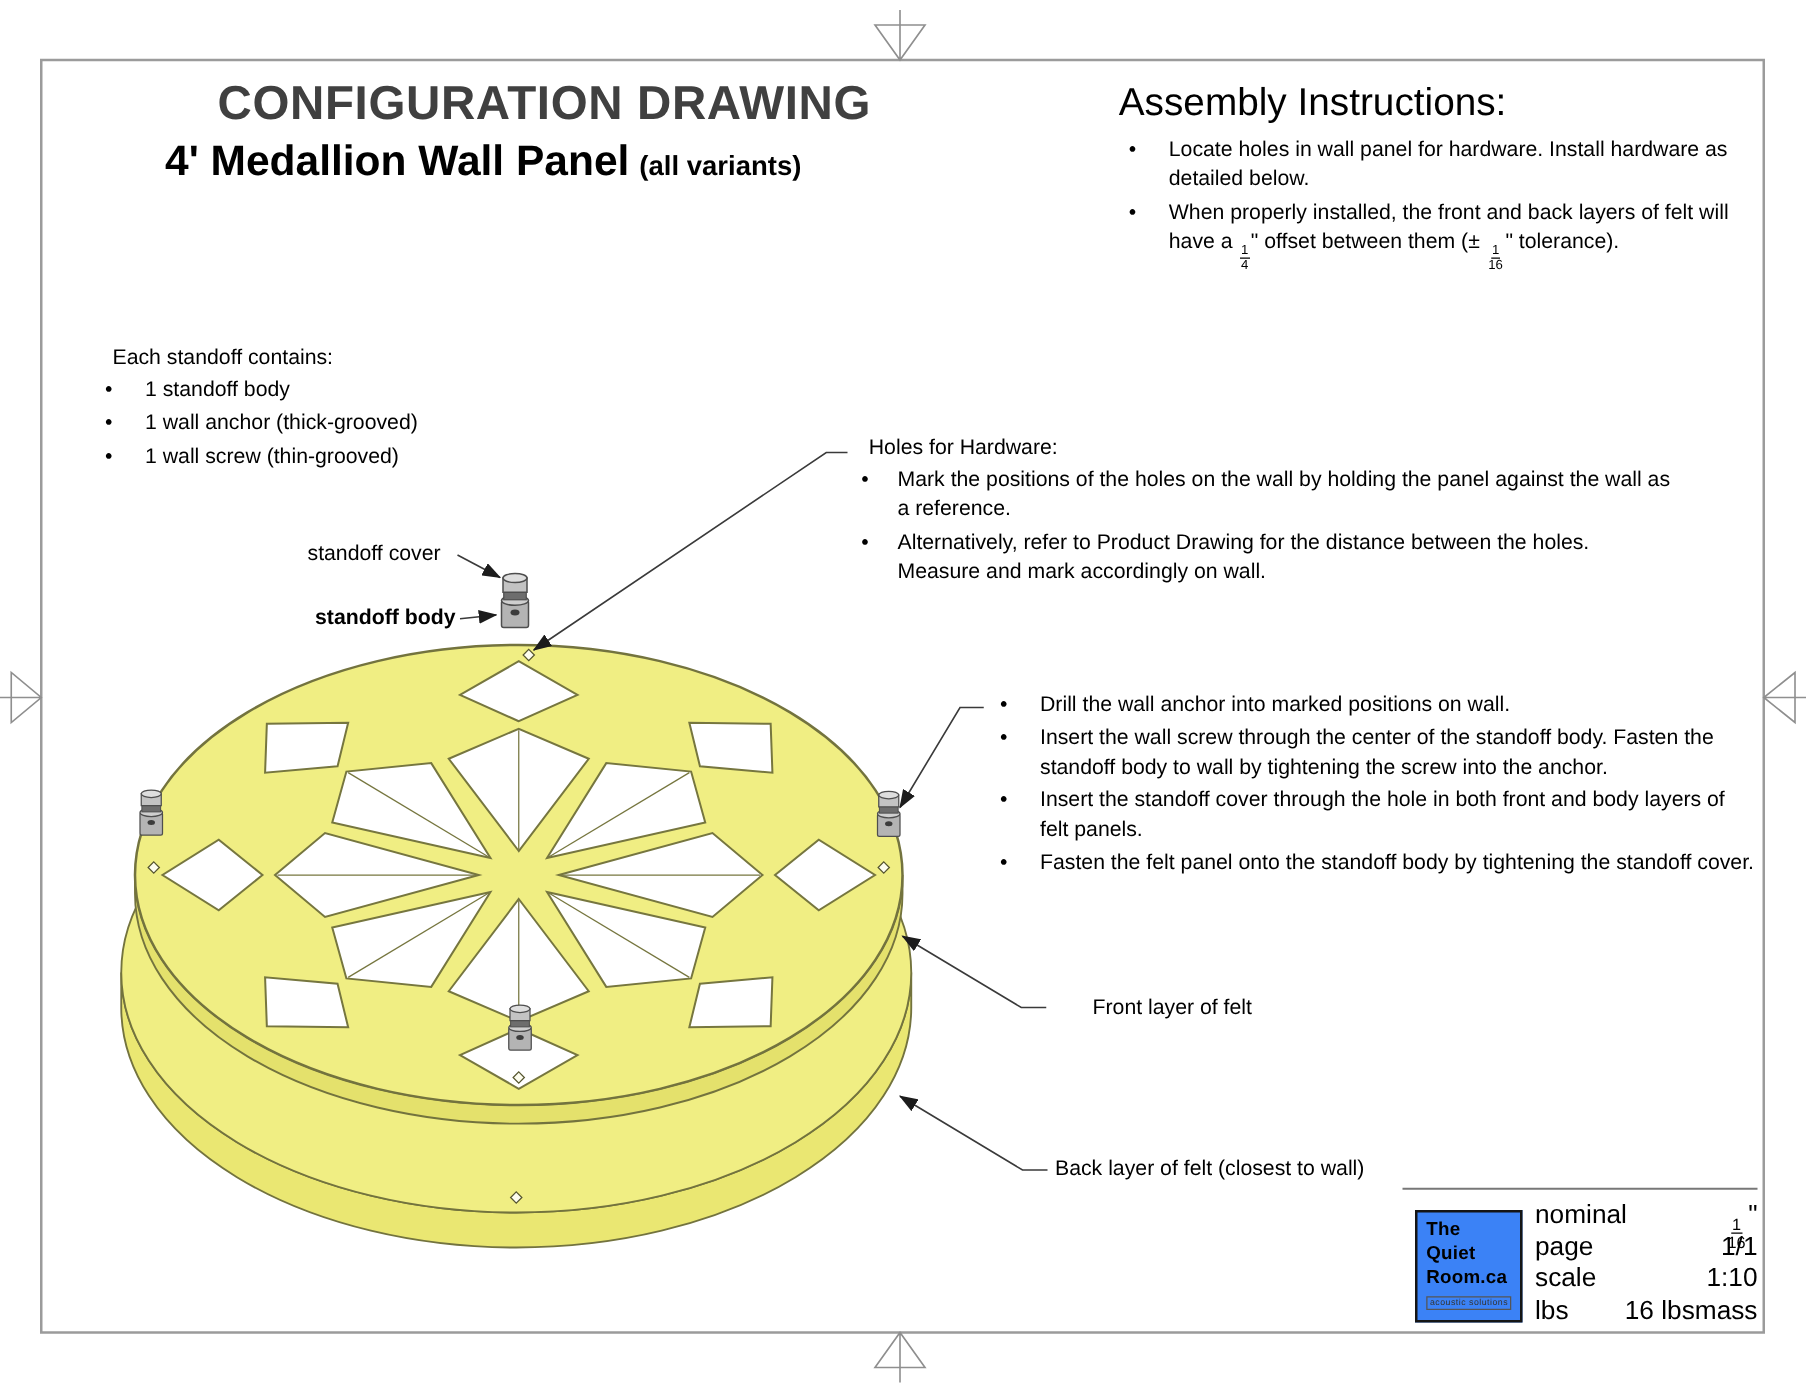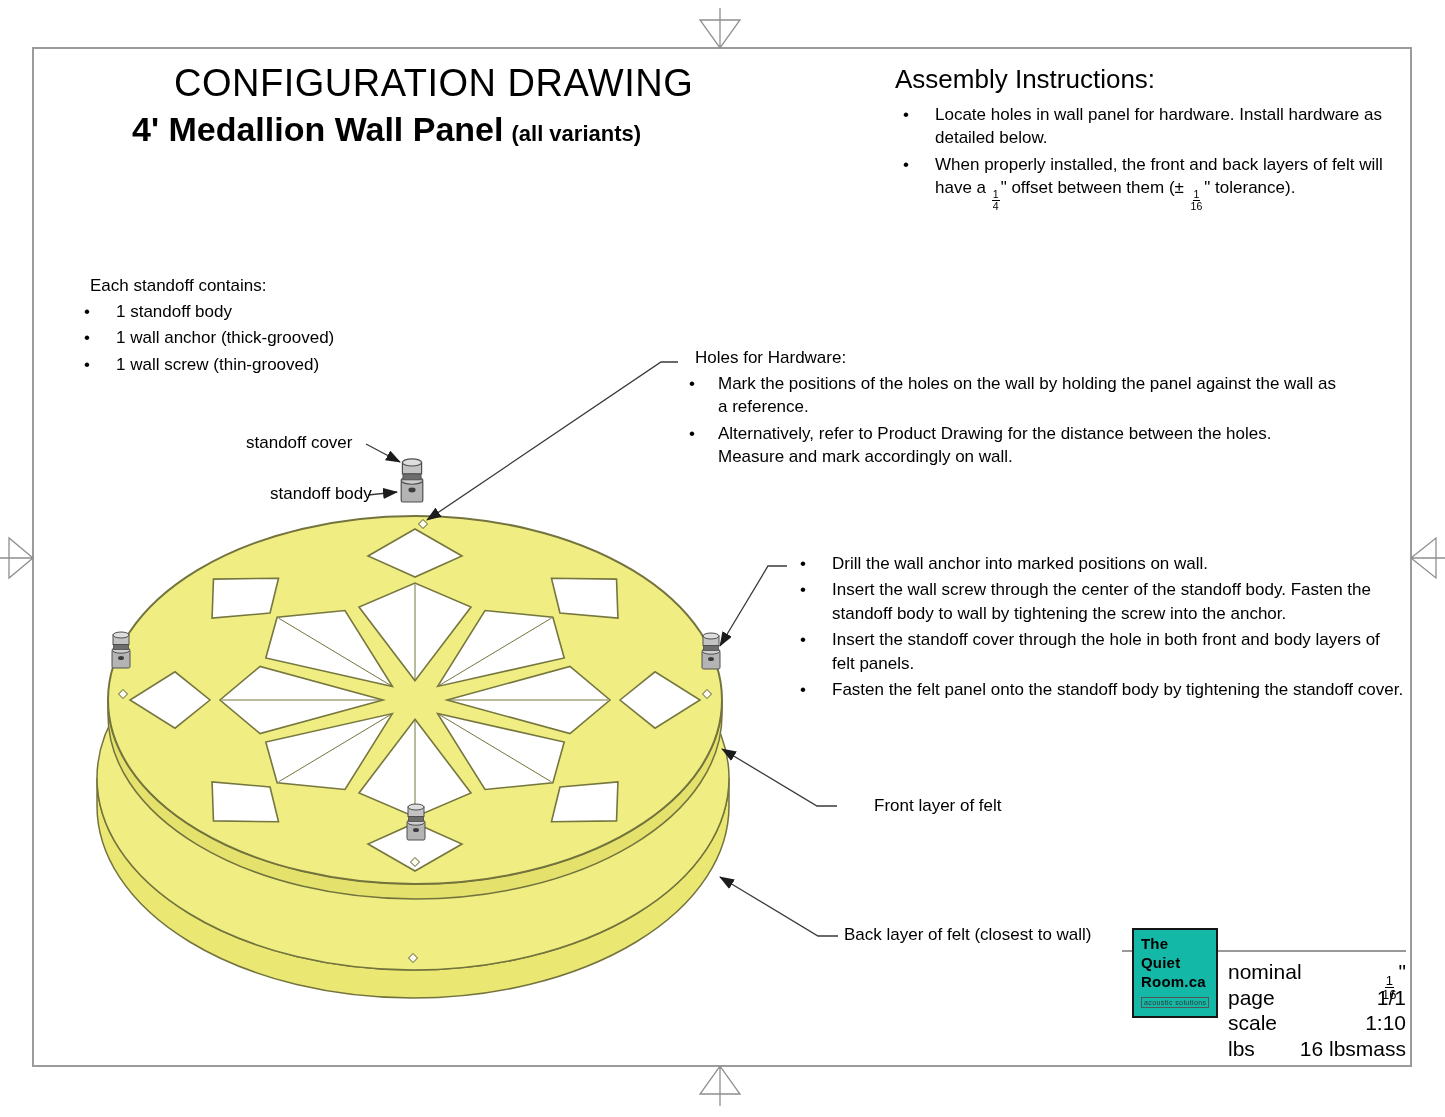--- a/index.html
+++ b/index.html
@@ -1,37 +1,37 @@
 <!DOCTYPE html>
 <html><head>
 <meta charset="utf-8">
 <style>
   html,body{margin:0;padding:0;background:#fff;}
   body{width:1445px;height:1117px;position:relative;overflow:hidden;
        font-family:"Liberation Sans", sans-serif;color:#000;}
   .abs{position:absolute;}
   
-  .title1{left:174px;top:62px;font-size:38px;font-weight:normal;color:#000000;letter-spacing:.5px;}
+  .title1{left:174px;top:62px;font-size:38px;font-weight:bold;color:#404040;letter-spacing:.5px;}
   .title2{left:132px;top:110px;font-size:34px;font-weight:bold;color:#000;}
   .title2 .suffix{font-size:22px;margin-left:8px;}
   
-  .h-big{font-size:26px;margin:0 0 8px 0;font-weight:normal;}
+  .h-big{font-size:31px;margin:0 0 8px 0;font-weight:normal;}
   .h-sm{font-size:17px;margin:0 0 4px 14px;font-weight:normal;}
   .bul{position:relative;padding-left:40px;margin-bottom:3px;line-height:1.38;}
   .bul::before{content:"\2022";position:absolute;left:8px;}
   .txt17{font-size:17px;line-height:1.38;}
   
   .frac{display:inline-flex;flex-direction:column;align-items:center;vertical-align:-0.45em;
         line-height:1;font-size:0.62em;margin:0 1px;}
   .frac .num{border-bottom:1px solid #000;padding:0 1px;}
   .frac .den{padding:0 1px;}
   
   .callout{font-size:17px;white-space:nowrap;}
-  .logo-box{left:1132px;top:928px;width:86px;height:90px;border:2px solid #151515;
-            padding:5px 0 0 7px;box-sizing:border-box;background:#14b8a6;}
+  .logo-box{left:1132px;top:968px;width:86px;height:90px;border:2px solid #151515;
+            padding:5px 0 0 7px;box-sizing:border-box;background:#3b82f6;}
   .logo-box .l{font-size:15px;font-weight:bold;line-height:1.25;letter-spacing:.2px;}
   .logo-tag{display:inline-block;border:1px solid #555;font-size:7px;padding:1px 2px;
             margin-top:4px;letter-spacing:.4px;white-space:nowrap;color:#333;}
   .tb-rows{left:1228px;top:960px;width:178px;font-size:21px;}
   .tb-row{display:flex;justify-content:space-between;height:25.5px;align-items:baseline;}
   .tb-row .val{text-align:right;}
 </style>
 </head>
 <body>
 
@@ -182,21 +182,21 @@
 <div class="abs" style="left:792px;top:552px;width:615px;">
   <div class="txt17">
     <div class="bul">Drill the wall anchor into marked positions on wall.</div>
     <div class="bul">Insert the wall screw through the center of the standoff body. Fasten the standoff body to wall by tightening the screw into the anchor.</div>
     <div class="bul">Insert the standoff cover through the hole in both front and body layers of felt panels.</div>
     <div class="bul">Fasten the felt panel onto the standoff body by tightening the standoff cover.</div>
   </div>
 </div>
 
 <div class="abs callout" style="left:246px;top:433px;">standoff cover</div>
-<div class="abs callout" style="left:270px;top:484px;">standoff body</div>
+<div class="abs callout" style="left:252px;top:484px;font-weight:bold;">standoff body</div>
 <div class="abs callout" style="left:842px;top:796px;margin-left:32px;">Front layer of felt</div>
 <div class="abs callout" style="left:844px;top:925px;">Back layer of felt (closest to wall)</div>
 
 <div class="abs logo-box">
   <div class="l">The</div>
   <div class="l">Quiet</div>
   <div class="l">Room.ca</div>
   <span class="logo-tag">acoustic solutions</span>
 </div>
 

